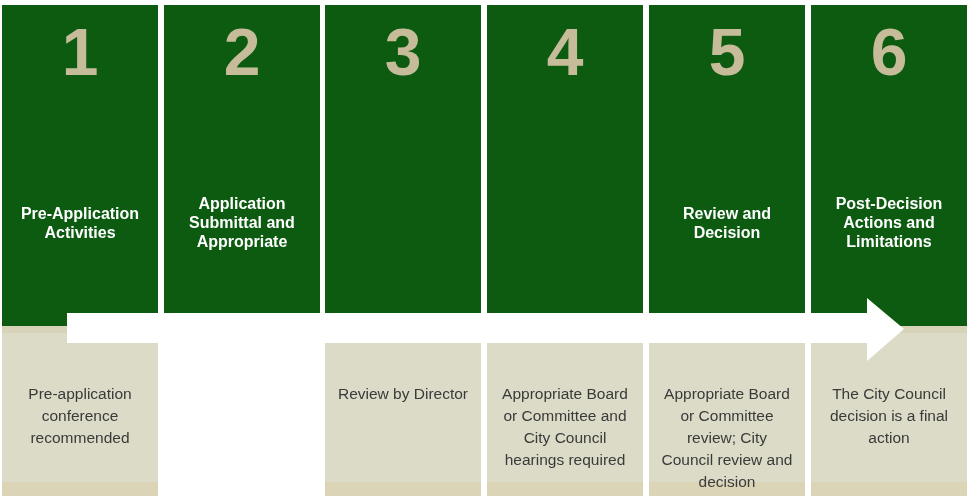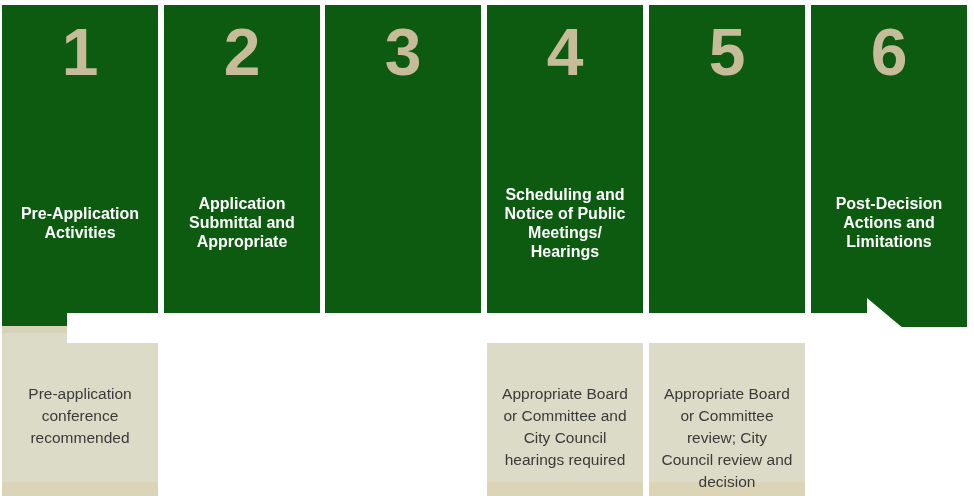--- a/index.html
+++ b/index.html
@@ -108,52 +108,58 @@
       <div class="num">2</div>
       <div class="title">Application
 Submittal and
 Appropriate</div>
     </div>
   </div>
     <div class="col" style="left: 325px;">
     <div class="head">
       <div class="num">3</div>
     </div>
+    <div class="desc">
+      <span>Review by Director</span>
+    </div>
   </div>
     <div class="col" style="left: 487px;">
     <div class="head">
       <div class="num">4</div>
-      <div class="title">Scheduling and
-Notice of Public
-Meetings/
-Hearings</div>
     </div>
     <div class="desc">
       <span>Appropriate Board
 or Committee and
 City Council
 hearings required</span>
     </div>
   </div>
     <div class="col" style="left: 649px;">
     <div class="head">
       <div class="num">5</div>
+      <div class="title">Review and
+Decision</div>
     </div>
     <div class="desc">
       <span>Appropriate Board
 or Committee
 review; City
 Council review and
 decision</span>
     </div>
   </div>
     <div class="col" style="left: 811px;">
     <div class="head">
       <div class="num">6</div>
       <div class="title">Post-Decision
 Actions and
 Limitations</div>
     </div>
+    <div class="desc">
+      <span>The City Council
+decision is a final
+action</span>
+    </div>
   </div>
     <svg id="arrow-svg" width="974" height="496" viewBox="0 0 974 496">
     <polygon points="67,313 867,313 867,298 904,329 867,361 867,343 67,343" fill="#ffffff"></polygon>
   </svg>
 </div>
 
 </body></html>

